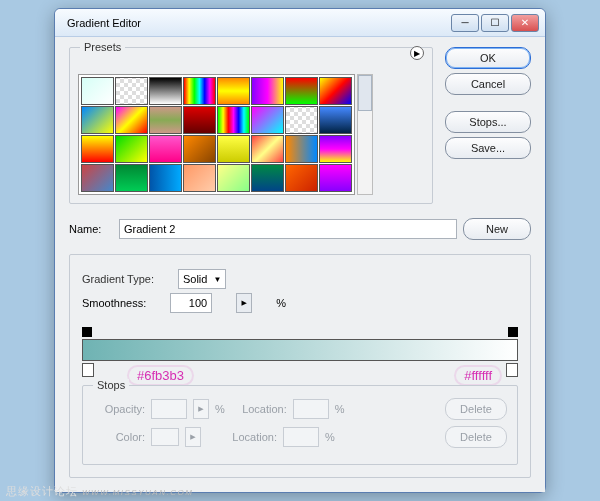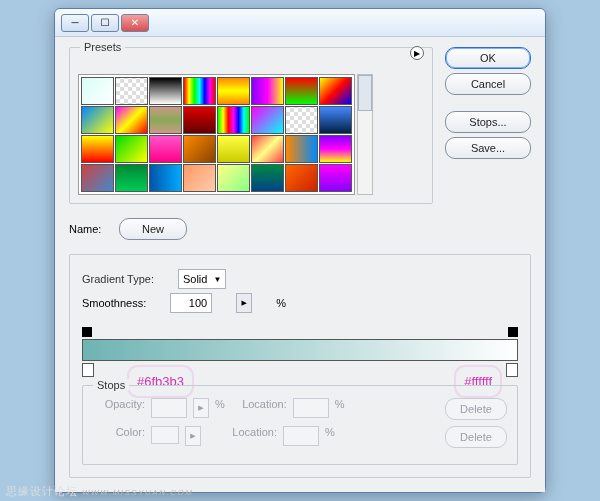--- a/index.html
+++ b/index.html
@@ -33,34 +33,35 @@
 .select { height: 20px; display: flex; align-items: center; border: 1px solid #abb2bb; background: #fff; padding: 0 4px; gap: 6px; cursor: pointer; }
 .caret { font-size: 8px; }
 .num-input { width: 42px; height: 20px; border: 1px solid #abb2bb; background: #fff; text-align: right; padding: 0 4px; }
 .stepper { width: 16px; height: 20px; border: 1px solid #abb2bb; background: #e8ecf1; display: flex; align-items: center; justify-content: center; font-size: 7px; cursor: pointer; }
 .bar-wrap { margin-top: 14px; position: relative; height: 54px; }
 .opstops { position: absolute; top: 0; left: 0; right: 0; height: 10px; }
 .opstop { position: absolute; top: 0; width: 10px; height: 10px; background: #000; cursor: pointer; }
 .grad-bar { position: absolute; top: 12px; left: 0; right: 0; height: 22px; border: 1px solid #555; background: linear-gradient(90deg,#6fb3b3,#ffffff); }
 .colstops { position: absolute; top: 36px; left: 0; right: 0; height: 14px; }
 .colstop { position: absolute; top: 0; width: 12px; height: 14px; border: 1px solid #555; background: #fff; cursor: pointer; }
-.annot { position: absolute; color: #d62fb3; font-size: 13px; font-weight: 500; background: #eef0f2; border-radius: 9px; padding: 7px 8px; box-shadow: 0 0 0 2px rgba(214,47,179,0.12); margin-left: 29px; }
+.annot { position: absolute; color: #d62fb3; font-size: 13px; font-weight: 500; background: #eef0f2; border-radius: 9px; padding: 1px 8px; box-shadow: 0 0 0 2px rgba(214,47,179,0.12); margin-left: 29px; }
 .stops-group { margin-top: 4px; border: 1px solid #c5cbd3; border-radius: 2px; position: relative; padding: 12px 10px 10px 10px; }
-.stops-row { display: flex; align-items: flex-start; gap: 6px; margin-bottom: 6px; }
+.stops-row { display: flex; align-items: center; gap: 6px; margin-bottom: 6px; }
 .dis { color: #9aa0a8; }
 .dis .num-input, .dis .stepper, .dis .btn, .dis .colorwell { border-color: #c8cdd4; color: #9aa0a8; background: #f2f4f6; }
 .colorwell { width: 28px; height: 18px; border: 1px solid #abb2bb; background: #fff; }
 .footer { position: absolute; left: 0; bottom: 2px; color: #ddd; font-size: 11px; letter-spacing: 1px; padding-left: 6px; }
 .footer .sub { font-size: 8px; color: #bbb; letter-spacing: 1.5px; font-style: italic; }
 </style>
 </head>
 <body>
 
 <div class="window">
   <div class="titlebar">
+    <span class="titlebar-text">Gradient Editor</span>
     <div class="win-btns">
       <div class="win-btn">─</div>
       <div class="win-btn">☐</div>
       <div class="win-btn close">✕</div>
     </div>
   </div>
 
   <div class="body">
     <div class="top-row">
       <div class="presets-group">
@@ -112,20 +113,21 @@
         <div class="btn default">OK</div>
         <div class="btn">Cancel</div>
         <div style="height:8px"></div>
         <div class="btn">Stops...</div>
         <div class="btn">Save...</div>
       </div>
     </div>
 
     <div class="name-row">
       <label>Name:</label>
+      <input class="text-input name-input" value="Gradient 2" style="">
       <div class="btn" style="width:68px">New</div>
     </div>
 
     <div class="type-group">
       <div class="type-row">
         <span class="legend" style="position:static;background:none;padding:0">Gradient Type:</span>
         <div class="select">
           <span>Solid</span>
           <span class="caret">▼</span>
         </div>

